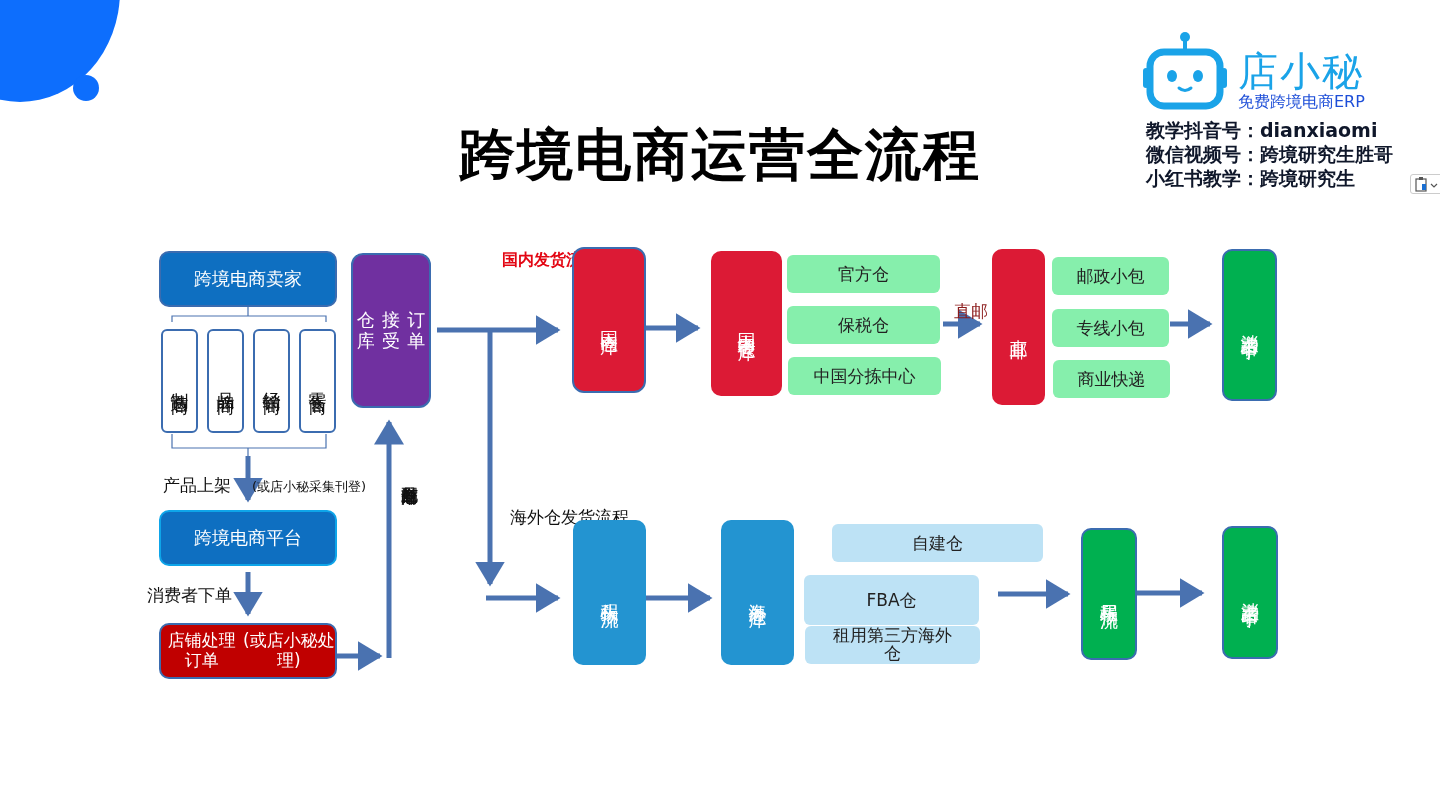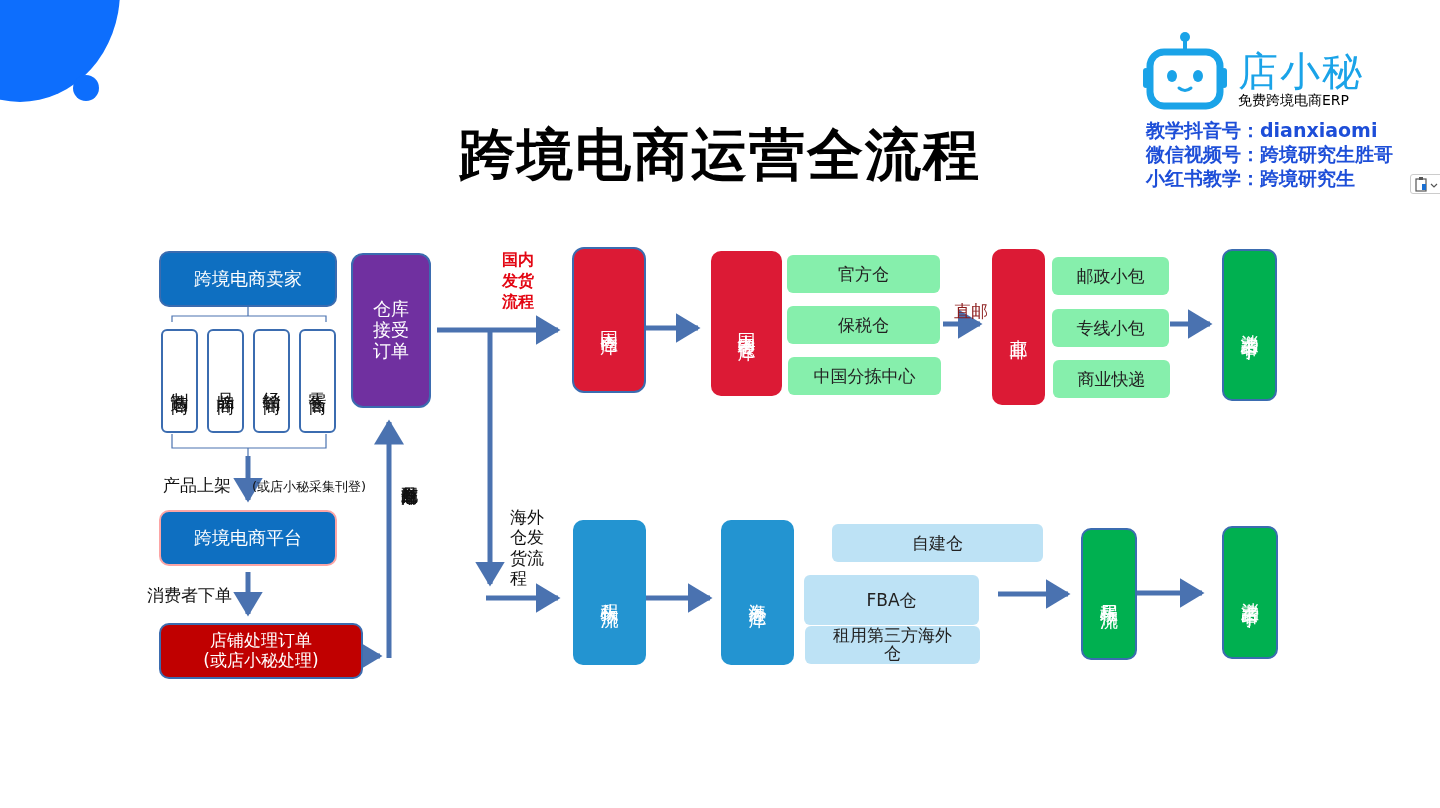--- a/index.html
+++ b/index.html
@@ -2,47 +2,47 @@
 <html><head>
 <meta charset="utf-8">
 <style>
   html, body { margin:0; padding:0; }
   body { width:1440px; height:808px; background:#ffffff; position:relative; overflow:hidden;
          font-family:"DejaVu Sans", "Liberation Sans", sans-serif; }
   .abs { position:absolute; }
   .box { position:absolute; box-sizing:border-box; display:flex; align-items:center; justify-content:center;
          text-align:center; color:#fff; border-radius:10px; }
   .vt { writing-mode:vertical-rl; text-orientation:upright; letter-spacing:2px; }
-  .stack { display:flex; flex-direction:column; align-items:center; justify-content:center; line-height:1.15; }
+  .stack { display:flex; align-items:center; justify-content:center; line-height:1.15; }
   .stack span { display:block; }
   .pink { background:#86efac; color:#222; border-radius:6px; font-size:17px; }
   .lblue { background:#bde2f5; color:#222; border-radius:6px; font-size:17px; }
   .lbl { position:absolute; color:#111; font-size:17px; }
   #title { left:0; width:1440px; top:118px; text-align:center; font-size:56px; font-weight:bold; color:#000; letter-spacing:2px; }
-  .social { position:absolute; left:1146px; font-size:19px; font-weight:bold; color:#1d4ed8; white-space:nowrap; }
+  .social { position:absolute; left:1146px; font-size:19px; font-weight:bold; color:#0f172a; white-space:nowrap; }
 </style>
 </head>
 <body>
 
 <div class="abs" style="left:-80px; top:-120px; width:200px; height:222px; border-radius:50%; background:#0d6efd;"></div>
 <div class="abs" style="left:73px; top:75px; width:26px; height:26px; border-radius:50%; background:#0d6efd;"></div>
 
 <div class="abs" style="left:1142px; top:30px; width:230px; height:84px;">
   <svg width="86" height="82" viewBox="0 0 86 82" style="position:absolute;left:0;top:0;">
     <circle cx="43" cy="7" r="5" fill="#1aa3e8"></circle>
     <rect x="41" y="10" width="4" height="12" fill="#1aa3e8"></rect>
     <rect x="8" y="22" width="70" height="54" rx="14" fill="none" stroke="#1aa3e8" stroke-width="7"></rect>
     <rect x="1" y="38" width="6" height="20" rx="3" fill="#1aa3e8"></rect>
     <rect x="79" y="38" width="6" height="20" rx="3" fill="#1aa3e8"></rect>
     <ellipse cx="30" cy="46" rx="5" ry="6" fill="#1aa3e8"></ellipse>
     <ellipse cx="56" cy="46" rx="5" ry="6" fill="#1aa3e8"></ellipse>
     <path d="M37 58 Q43 63 49 58" fill="none" stroke="#1aa3e8" stroke-width="3" stroke-linecap="round"></path>
   </svg>
   <div style="position:absolute; left:96px; top:14px; font-size:40px; color:#1aa3e8; letter-spacing:2px;">店小秘</div>
-  <div style="position:absolute; left:96px; top:62px; font-size:14px; color:#000000;">免费跨境电商ERP</div>
+  <div style="position:absolute; left:96px; top:62px; font-size:16px; color:#1d4ed8;">免费跨境电商ERP</div>
 </div>
 
 <div class="social" style="top:118px;">
   <span>教学抖音号：</span><span>dianxiaomi</span>
 </div>
 <div class="social" style="top:142px;">
   <span>微信视频号：</span><span>跨境研究生胜哥</span>
 </div>
 <div class="social" style="top:166px;">
   <span>小红书教学：</span><span>跨境研究生</span>
@@ -109,27 +109,27 @@
 <div class="box vt" style="left:253px; top:329px; width:37px; height:104px; background:#fff; border:2px solid #3b6cb0; color:#111; font-size:18px; border-radius:6px;">
   <span>经销商</span>
 </div>
 <div class="box vt" style="left:299px; top:329px; width:37px; height:104px; background:#fff; border:2px solid #3b6cb0; color:#111; font-size:18px; border-radius:6px;">
   <span>零售商</span>
 </div>
 
 <div class="lbl" style="left:163px; top:474px;">产品上架</div>
 <div class="lbl" style="left:252px; top:478px; font-size:13px;">(或店小秘采集刊登)</div>
 
-<div class="box" style="left:159px; top:510px; width:178px; height:56px; background:#0e6fc1; border:2px solid #fca5a5; font-size:18px;">
+<div class="box" style="left:159px; top:510px; width:178px; height:56px; background:#0e6fc1; border:2px solid #0ea5e9; font-size:18px;">
   <span>跨境电商平台</span>
 </div>
 
 <div class="lbl" style="left:147px; top:584px;">消费者下单</div>
 
-<div class="box stack" style="left:159px; top:623px; width:204px; height:56px; background:#c00000; border:2px solid #3b6cb0; font-size:17px;align-items:center;">
+<div class="box stack" style="left:159px; top:623px; width:178px; height:56px; background:#c00000; border:2px solid #3b6cb0; font-size:17px;align-items:center;">
   <span>店铺处理订单</span>
   <span>(或店小秘处理)</span>
 </div>
 
 <div class="abs vt" style="left:401px; top:474px; font-size:17px; color:#111; letter-spacing:0; line-height:1;">订单配对仓库商品</div>
 
 <div class="box stack" style="left:351px; top:253px; width:80px; height:155px; background:#7030a0; border:2px solid #3b6cb0; font-size:18px; border-radius:12px;">
   <span>仓库</span>
   <span>接受</span>
   <span>订单</span>

